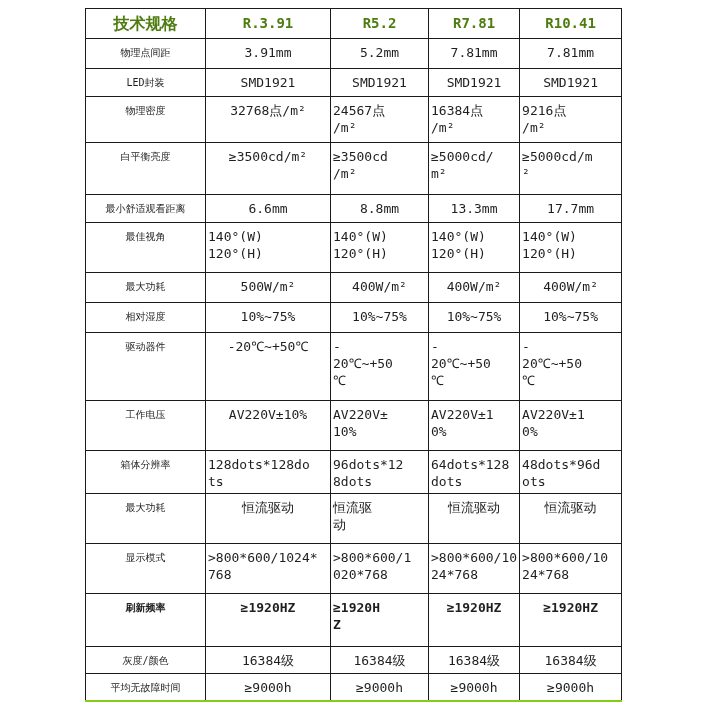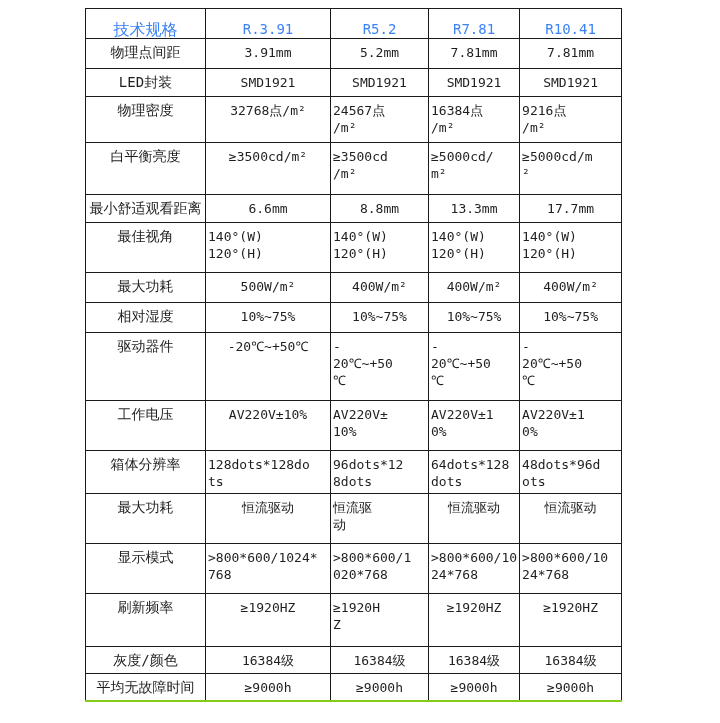--- a/index.html
+++ b/index.html
@@ -35,38 +35,38 @@
     vertical-align: top;
     text-align: center;
     padding: 5px 2px 0 2px;
     font-size: 13px;
     line-height: 17px;
     color: #1f1f1f;
     white-space: pre;      
     overflow: hidden;
   }
   table.spec th {
-    color: #3b82f6;
-    font-weight: normal;
+    color: #4d7c0f;
+    font-weight: bold;
     font-size: 14px;
-    padding-top: 12px;
+    padding-top: 6px;
   }
   table.spec th.main { font-size: 16px; }
-  table.spec td.lbl  { font-size: 14px; }
+  table.spec td.lbl  { font-size: 10px; }
   table.spec td.L {
     text-align: left;
   }
   
   tr.h27 { height: 27px; }
   tr.h28 { height: 28px; }
   tr.h30 { height: 30px; }
   tr.h46 { height: 46px; margin-top: 40px; }
   tr.h50 { height: 50px; }
   tr.h52 { height: 52px; }
-  tr.h53 { height: 53px; }
+  tr.h53 { height: 53px; font-weight: bold; }
   tr.h55 { height: 43px; }
   tr.h68 { height: 68px; }
   
   table.spec tr:last-child td { border-bottom: 2px solid #84cc16; }
 </style>
 </head>
 <body>
 
 <div class="page">
   <table class="spec">

